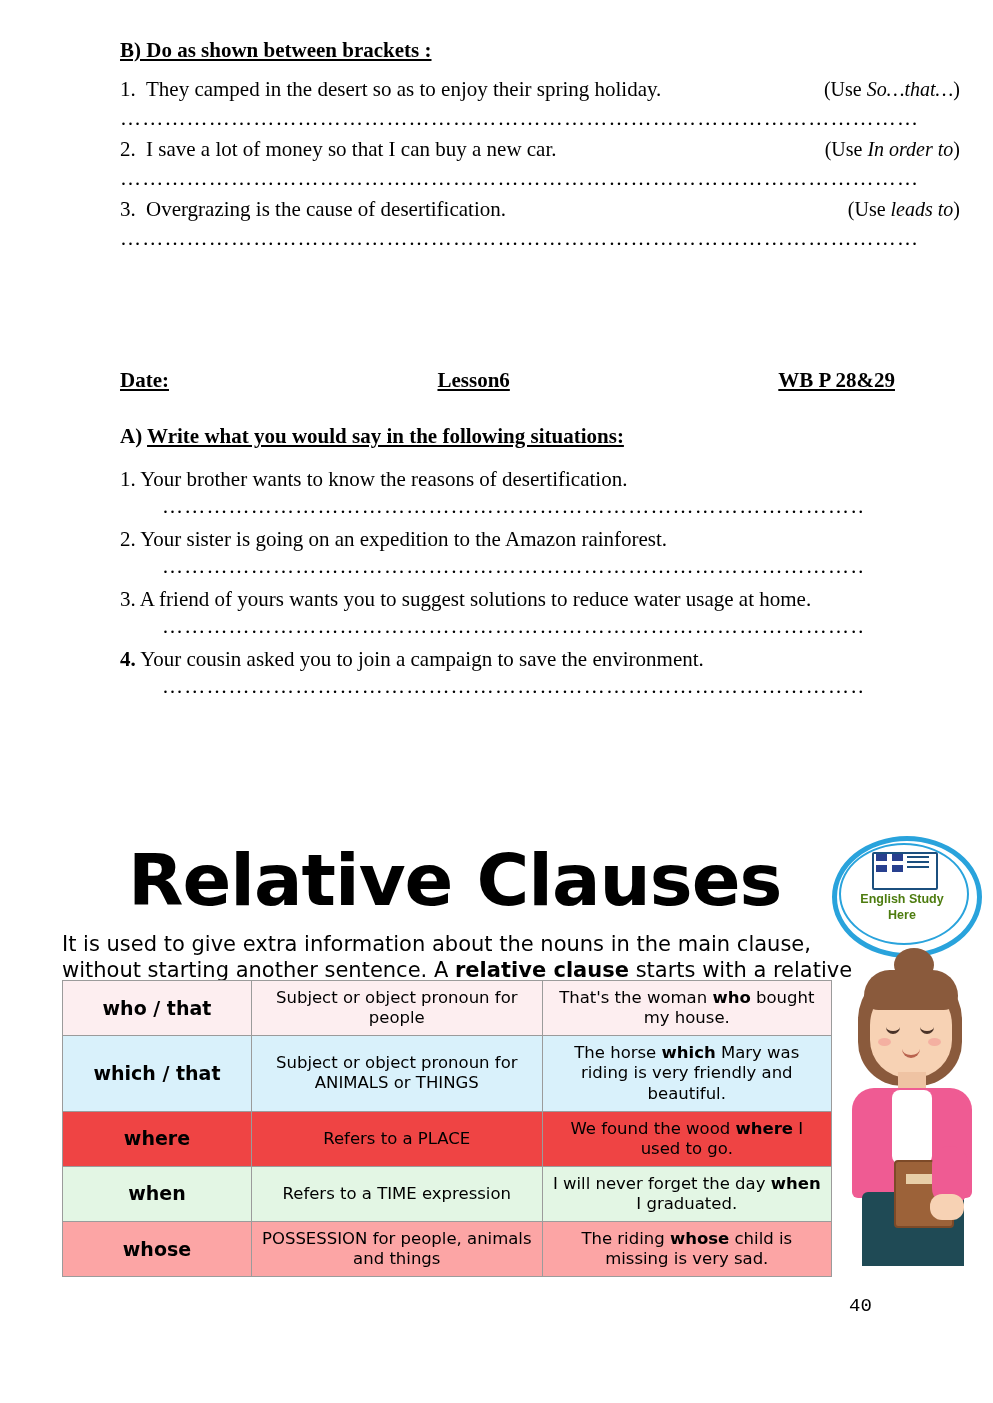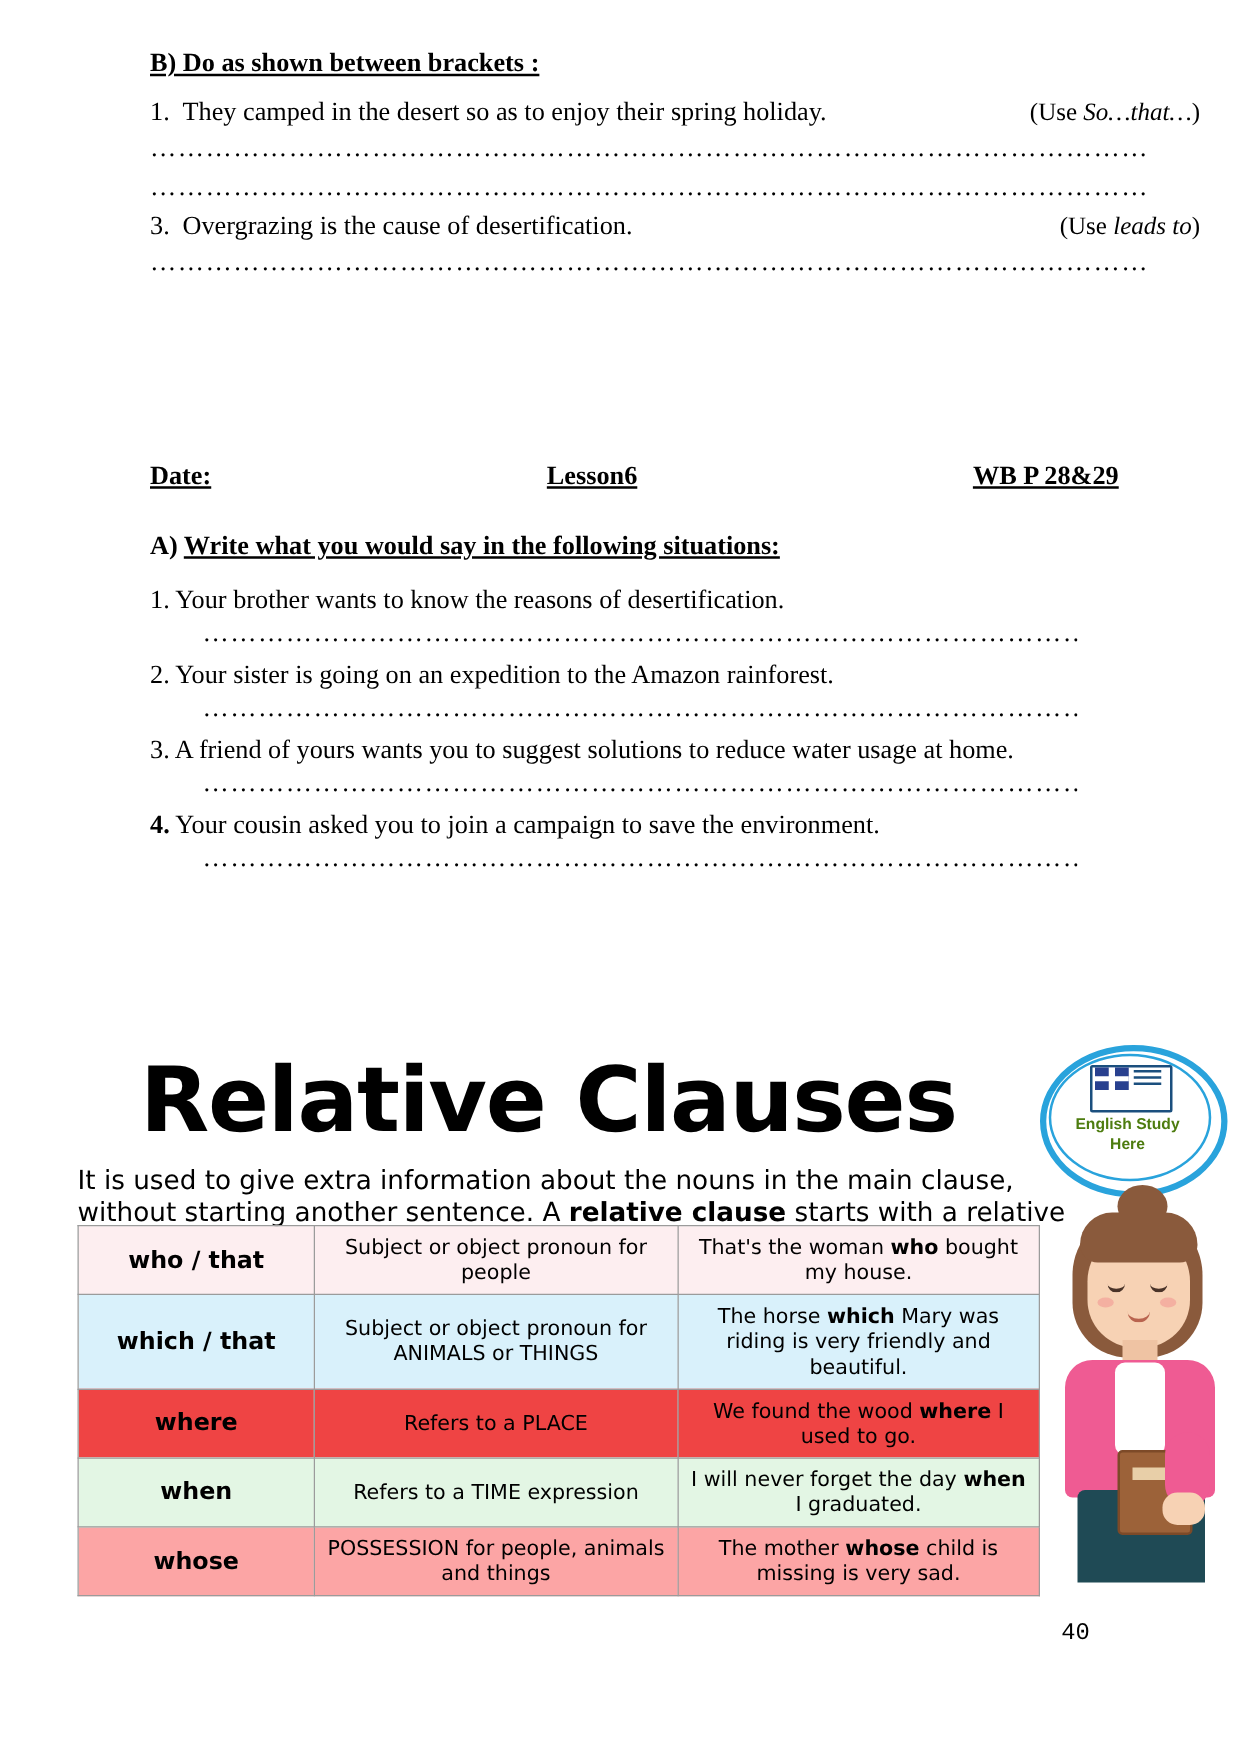--- a/index.html
+++ b/index.html
@@ -112,21 +112,21 @@
   .poster {
     position: absolute;
     left: 0;
     top: 828px;
     width: 993px;
     height: 500px;
     font-family: "DejaVu Sans", sans-serif;
   }
   .poster-title {
     position: absolute;
-    left: 112px;
+    left: 128px;
     top: 10px;
     font-size: 72px;
     font-weight: bold;
     letter-spacing: -1px;
     font-family: "DejaVu Sans", sans-serif;
   }
   .poster-sub {
     position: absolute;
     left: 62px;
     top: 103px;
@@ -351,20 +351,29 @@
       <div class="q-text">
         <span class="q-num">1.</span><span>They camped in the desert so as to enjoy their spring holiday.</span>
       </div>
       <div class="q-hint">
         <span>(Use</span>
         <i>So…that…</i><span>)</span>
       </div>
     </div>
     <div class="dots">…………………………………………………………………………………………………………………………………………………</div>
 
+    <div class="q-row">
+      <div class="q-text">
+        <span class="q-num">2.</span><span>I save a lot of money so that I can buy a new car.</span>
+      </div>
+      <div class="q-hint">
+        <span>(Use</span>
+        <i>In order to</i><span>)</span>
+      </div>
+    </div>
     <div class="dots">…………………………………………………………………………………………………………………………………………………</div>
 
     <div class="q-row">
       <div class="q-text">
         <span class="q-num">3.</span><span>Overgrazing is the cause of desertification.</span>
       </div>
       <div class="q-hint">
         <span>(Use</span>
         <i>leads to</i><span>)</span>
       </div>
@@ -460,21 +469,21 @@
           <td class="c1">when</td>
           <td class="c2">Refers to a TIME expression</td>
           <td class="c3">
             <span>I will never forget the day </span><b>when</b><span> I graduated.</span>
           </td>
         </tr>
         <tr style="background:#fca5a5">
           <td class="c1">whose</td>
           <td class="c2">POSSESSION for people, animals and things</td>
           <td class="c3">
-            <span>The mother </span><b>whose</b><span> child is missing is very sad.</span>
+            <span>The riding </span><b>whose</b><span> child is missing is very sad.</span>
           </td>
         </tr>
       </tbody>
     </table>
 
     <div class="girl">
       <div class="g-hair-back"></div>
       <div class="g-bun"></div>
       <div class="g-face"></div>
       <div class="g-fringe"></div>

